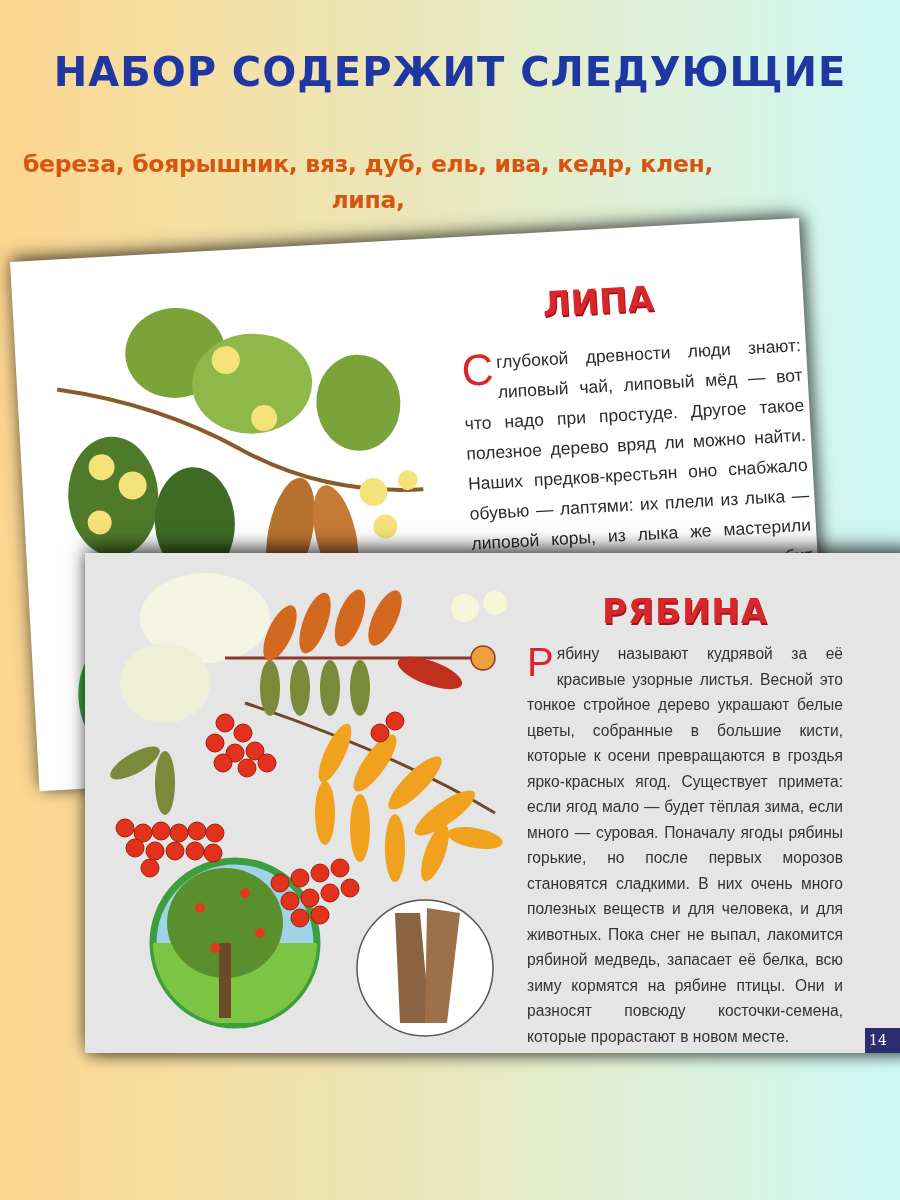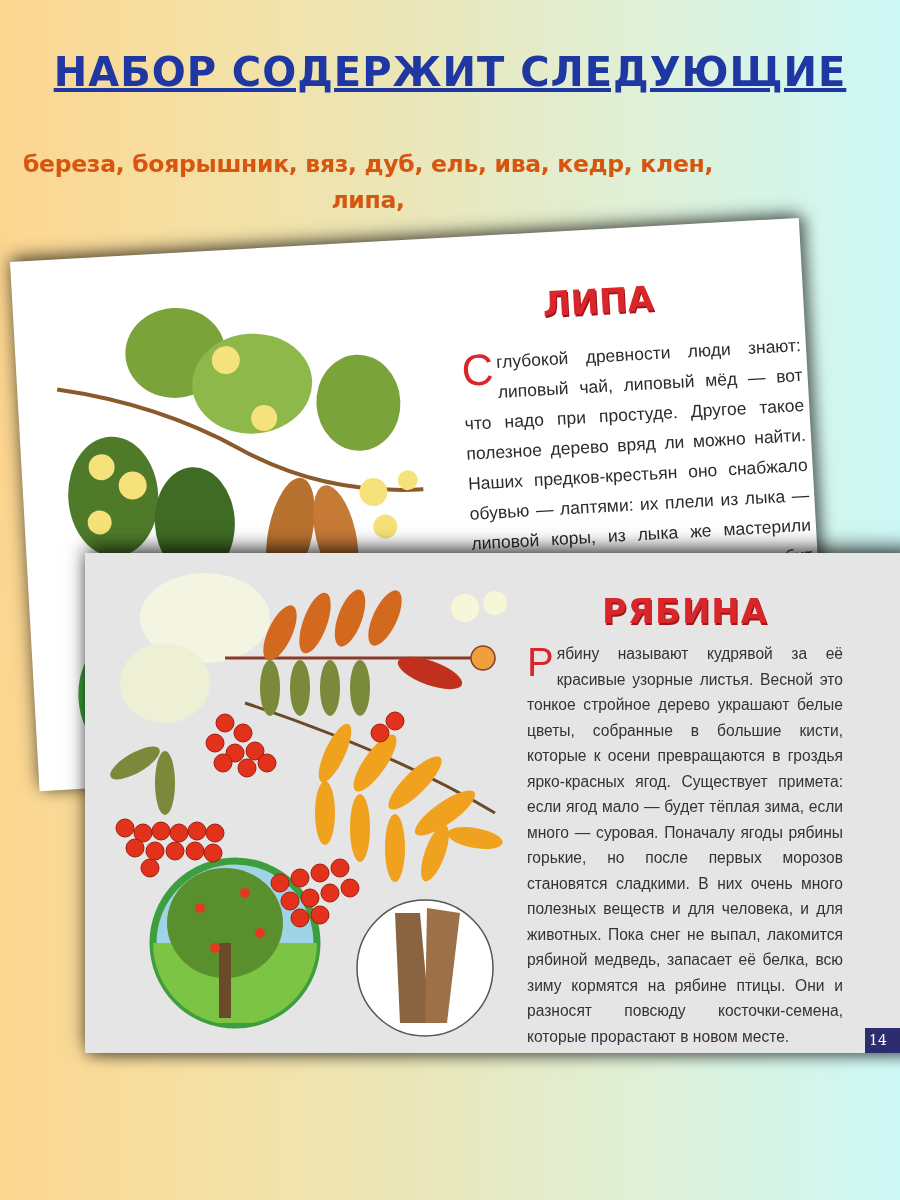--- a/index.html
+++ b/index.html
@@ -4,21 +4,21 @@
 <style>
   html, body { margin:0; padding:0; }
   body {
     width:900px; height:1200px; overflow:hidden; position:relative;
     background: linear-gradient(90deg, #fcd690 0%, #f4e1a6 25%, #ebe6b8 45%, #e0f0d6 70%, #cdf8f6 100%);
     font-family: "DejaVu Sans", sans-serif;
   }
   .headline {
     position:absolute; left:0; top:48px; width:900px; text-align:center;
     color:#1f37a3; font-family:"DejaVu Sans", sans-serif; font-weight:bold;
-    font-size:40px; line-height:48px; letter-spacing:1px;text-decoration:underline;
+    font-size:40px; line-height:48px; letter-spacing:1px;
   }
   .subline {
     position:absolute; left:0; top:146px; width:736px; text-align:center;
     color:#d6550f; font-family:"DejaVu Sans", sans-serif; font-weight:bold;
     font-size:23.5px; line-height:36px; letter-spacing:-0.3px;
   }
   
   .card-back {
     position:absolute; left:10px; top:262px; width:790px; height:530px;
     background:#fff; transform: rotate(-3.2deg); transform-origin: 0 0;

